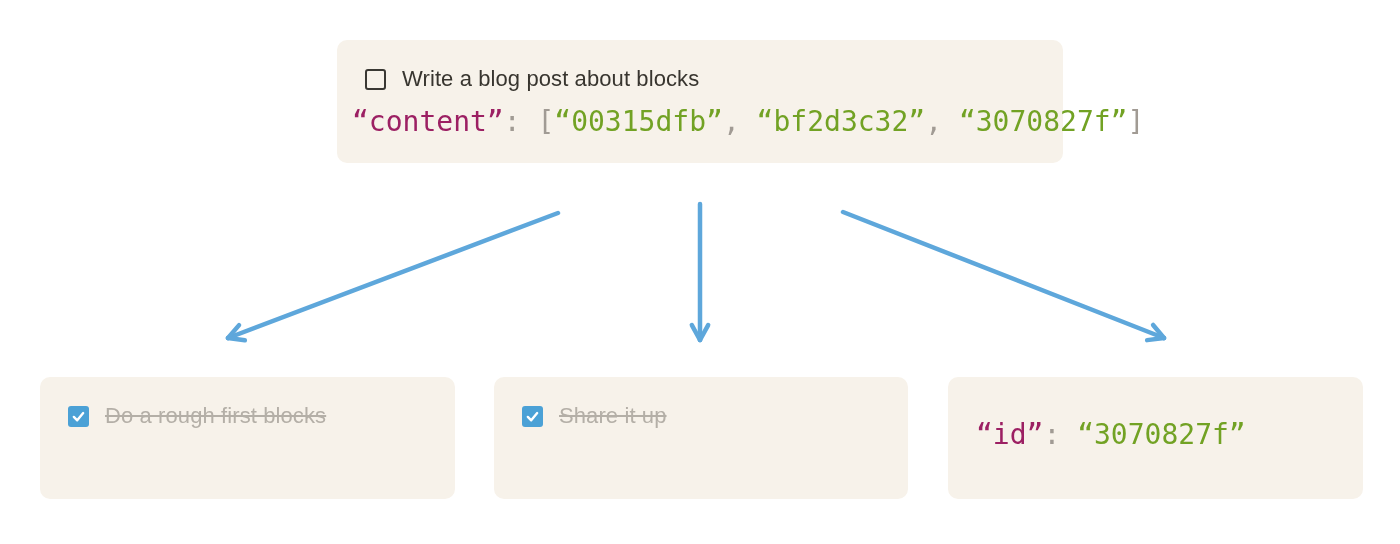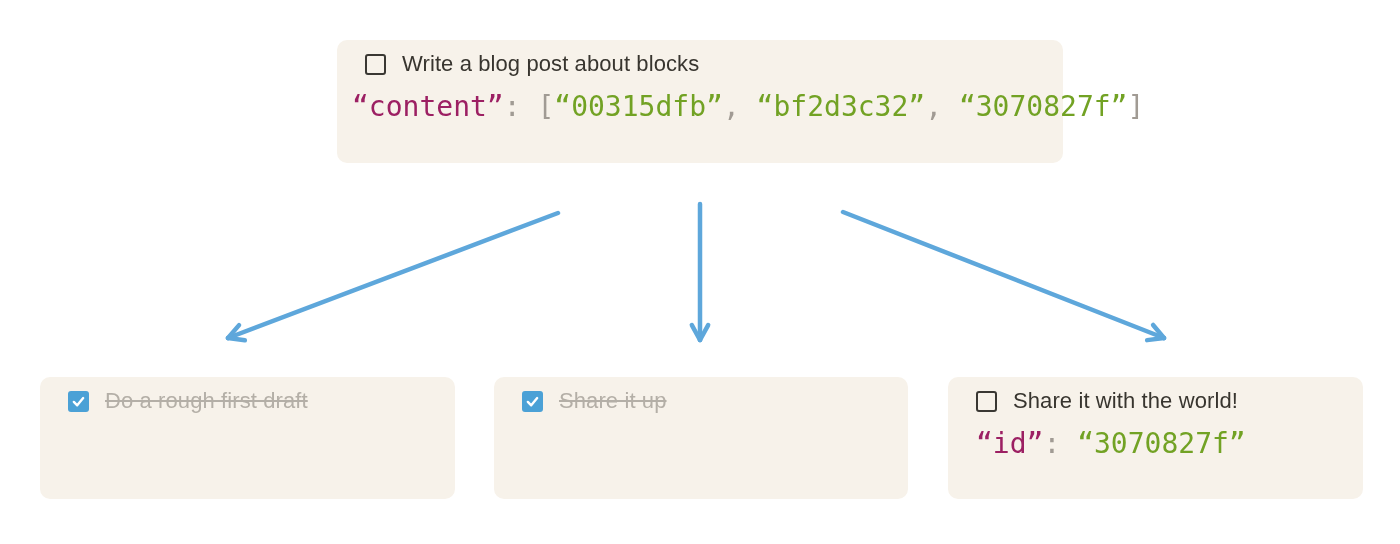--- a/index.html
+++ b/index.html
@@ -26,21 +26,21 @@
     stroke: var(--arrow, #5ea7db);
     stroke-width: 4.5;
     stroke-linecap: round;
     fill: none;
   }
   .card {
     position: absolute;
     box-sizing: border-box;
     background: var(--card-bg, #f7f2ea);
     border-radius: 10px;
-    padding: 12px 28px;
+    padding: 27px 28px;
     z-index: 2;
   }
   .card.parent  { left: 337px; top: 40px;  width: 726px; height: 123px; }
   .card.child-0 { left: 40px;  top: 377px; width: 415px; height: 122px; }
   .card.child-1 { left: 494px; top: 377px; width: 414px; height: 122px; }
   .card.child-2 { left: 948px; top: 377px; width: 415px; height: 122px; }
 
   .todo-line {
     display: flex;
     align-items: center;
@@ -117,36 +117,32 @@
     <div class="code"><span class="tok-key">“content”</span><span class="tok-punct">: [</span><span class="tok-value">“00315dfb”</span><span class="tok-punct">, </span><span class="tok-value">“bf2d3c32”</span><span class="tok-punct">, </span><span class="tok-value">“3070827f”</span><span class="tok-punct">]</span></div>
   </div>
 
   <div class="card child-0">
     <div class="todo-line">
       <span class="checkbox checked">
         <svg width="17" height="17" viewBox="0 0 20 20">
           <polyline points="4.5,10.5 8.5,14.5 15.5,6" fill="none" stroke="#ffffff" stroke-width="2.8" stroke-linecap="round" stroke-linejoin="round"></polyline>
         </svg>
       </span>
-      <span class="todo-text done">Do a rough first draft</span>
+      <span class="todo-text done">Do a rough first blocks</span>
     </div>
   </div>
 
   <div class="card child-1">
     <div class="todo-line">
       <span class="checkbox checked">
         <svg width="17" height="17" viewBox="0 0 20 20">
           <polyline points="4.5,10.5 8.5,14.5 15.5,6" fill="none" stroke="#ffffff" stroke-width="2.8" stroke-linecap="round" stroke-linejoin="round"></polyline>
         </svg>
       </span>
       <span class="todo-text done">Share it up</span>
     </div>
   </div>
 
   <div class="card child-2">
-    <div class="todo-line">
-      <span class="checkbox unchecked"></span>
-      <span class="todo-text">Share it with the world!</span>
-    </div>
     <div class="code"><span class="tok-key">“id”</span><span class="tok-punct">: </span><span class="tok-value">“3070827f”</span></div>
   </div>
 
 </div>
 
 </body></html>

